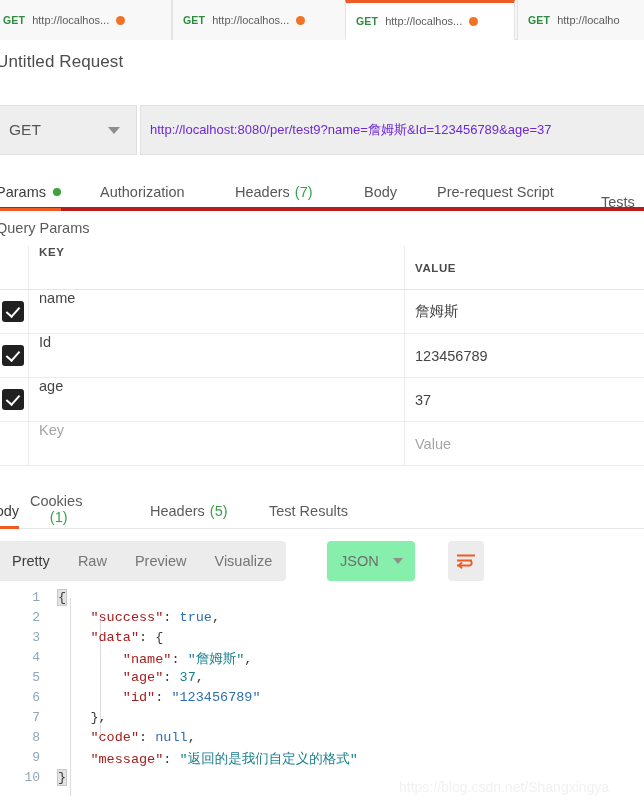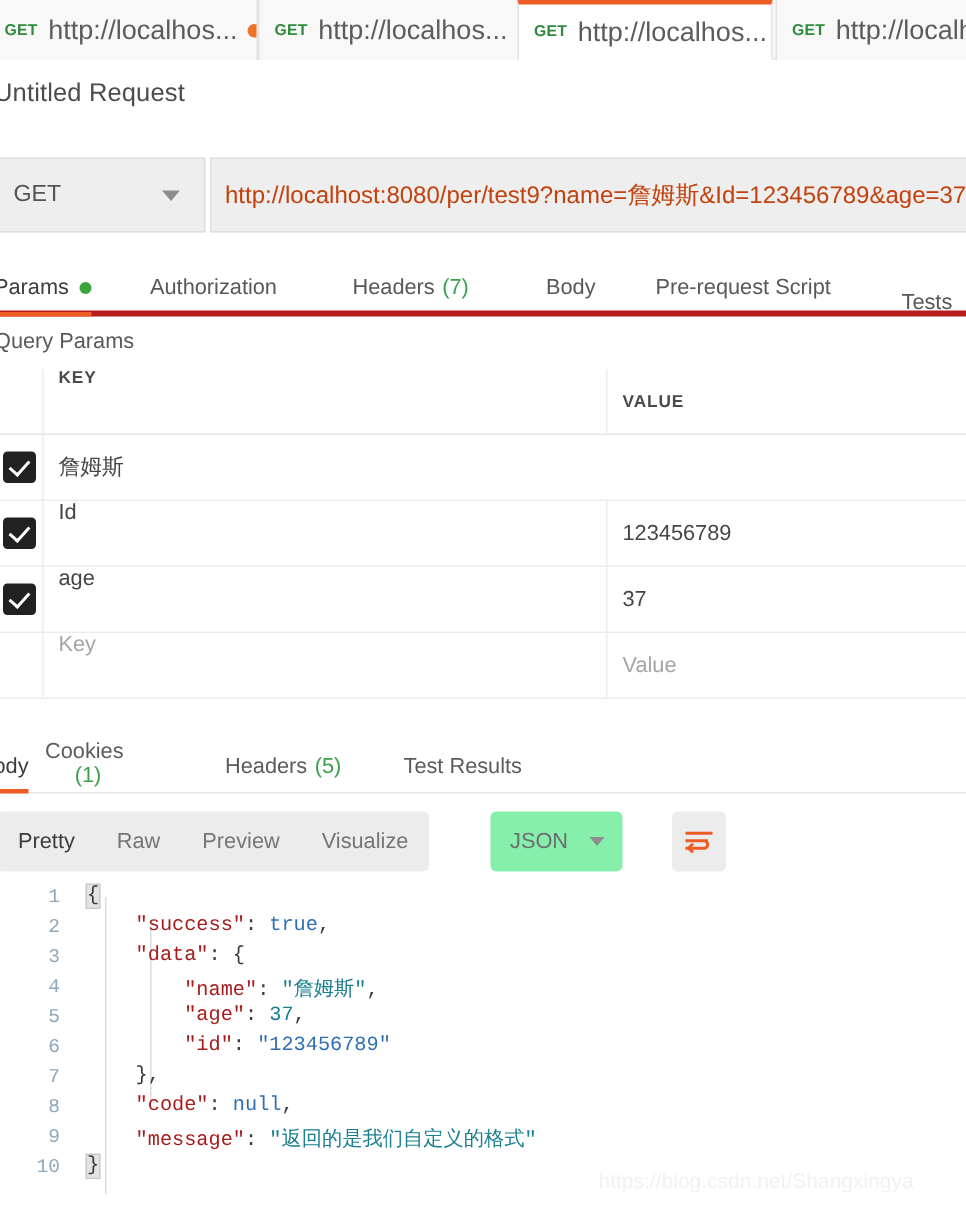--- a/index.html
+++ b/index.html
@@ -36,21 +36,21 @@
   }
   .rtab .meth {
     color: #2e8b3d;
     font-size: 10.5px;
     font-weight: bold;
     letter-spacing: .2px;
     margin-right: 7px;
   }
   .rtab .turl {
     color: #5c5c5c;
-    font-size: 18px;
+    font-size: 11px;
   }
   .rtab .dot {
     width: 9px; height: 9px; border-radius: 50%;
     background: #ef7324;
     margin-left: 7px; flex: none;
   }
 
   
   .req-title {
     position: absolute; left: -4px; top: 52px;
@@ -74,21 +74,21 @@
     border-right: 6px solid transparent;
     border-top: 7px solid #8d8d8d;
   }
   .url-box {
     position: absolute; left: 140px; top: 0; width: 520px; height: 50px;
     background: #eeeeee;
     border: 1px solid #e0e0e0;
     display: flex; align-items: center;
   }
   .url-box .utext {
-    font-size: 16px; color: #c2410c; margin-left: 9px; white-space: nowrap;
+    font-size: 13px; color: #6d28d9; margin-left: 9px; white-space: nowrap;
   }
 
   
   .subtabs {
     position: absolute; left: 0; top: 173px; width: 644px; height: 38px;
     border-bottom: 4px solid #b91c1c;
   }
   .stab {
     position: absolute; top: 0; height: 37px;
     font-size: 14.5px; color: #585858;
@@ -303,20 +303,23 @@
         <span class="hdr-txt">KEY</span>
       </div>
       <div class="val-col">
         <span class="hdr-txt">VALUE</span>
       </div>
     </div>
 
     <div class="prow">
       <div class="cb-col">
         <span class="cbox"></span>
+      </div>
+      <div class="key-col">
+        <span class="cell-txt">name</span>
       </div>
       <div class="val-col">
         <span class="cell-txt">詹姆斯</span>
       </div>
     </div>
 
     <div class="prow">
       <div class="cb-col">
         <span class="cbox"></span>
       </div>

